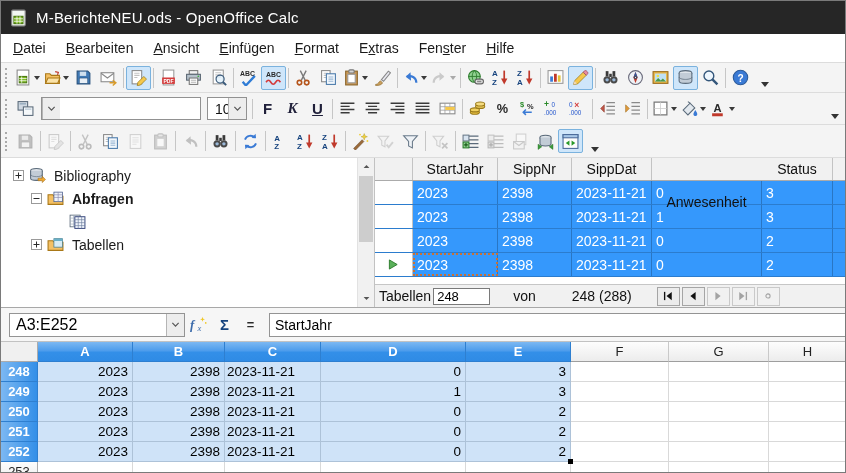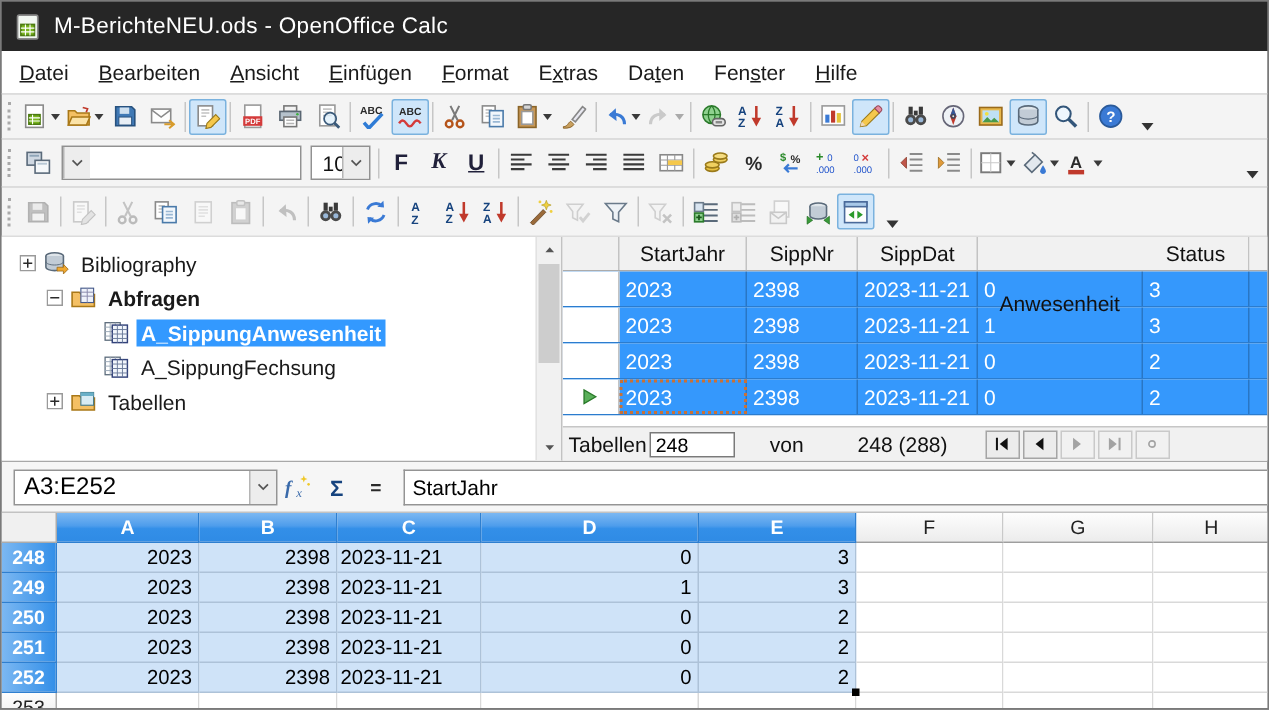--- a/index.html
+++ b/index.html
@@ -1,17 +1,17 @@
 <!DOCTYPE html>
 <html><head>
 <meta charset="utf-8">
 <style>
   *{box-sizing:border-box;margin:0;padding:0}
   html,body{background:#9a9a9a}
-  .window{width:846px;height:473px;position:relative;background:#737373;border:1px solid #7a7a7a;
+  .window{width:846px;height:473px;position:relative;background:#1d4ed8;border:1px solid #7a7a7a;
     font-family:"Liberation Sans","DejaVu Sans",sans-serif;overflow:hidden}
   
   .titlebar{height:33px;background:#262626;display:flex;align-items:center;padding-left:9px;gap:8px}
   .titlebar .t{color:#fff;font-size:15px;letter-spacing:.2px}
   
   .menubar{height:29px;background:#fff;border-bottom:1px solid #dcdcdc;display:flex;align-items:stretch;padding-left:2px;white-space:nowrap}
   .menu-item{display:flex;align-items:center;padding:0 10px;font-size:14px;color:#1a1a1a;cursor:default}
   .mn{text-decoration:underline}
   
   .tb{display:flex;align-items:center;background:#f4f4f4;border-bottom:1px solid #dcdcdc;flex-wrap:nowrap;overflow:hidden}
@@ -128,25 +128,20 @@
         <span></span>
         <span class="mn">F</span>
         <span>ormat</span>
       </div>
       <div class="menu-item">
         <span>E</span>
         <span class="mn">x</span>
         <span>tras</span>
       </div>
       <div class="menu-item">
-        <span>Da</span>
-        <span class="mn">t</span>
-        <span>en</span>
-      </div>
-      <div class="menu-item">
         <span>Fen</span>
         <span class="mn">s</span>
         <span>ter</span>
       </div>
       <div class="menu-item">
         <span></span>
         <span class="mn">H</span>
         <span>ilfe</span>
       </div>
     </div>
@@ -832,33 +827,20 @@
           <div class="trow bold sel" style="padding-left: 52px;">
             <span class="texp none"></span>
             <span class="ticon">
               <svg width="17" height="17" viewBox="0 0 16 16">
                 <rect x="1" y="2" width="9.5" height="11" fill="#fff" stroke="#5a6a7a" stroke-width=".8"></rect>
                 <path d="M1 4.8h9.5M1 7.6h9.5M1 10.4h9.5M4.2 2v11M7.4 2v11" stroke="#9aa8b8" stroke-width=".6"></path>
                 <rect x="5.5" y="3.5" width="9.5" height="11" fill="#f2f6fc" stroke="#33437a" stroke-width=".9"></rect>
                 <path d="M5.5 6.3h9.5M5.5 9.1h9.5M5.5 11.9h9.5M8.7 3.5v11M11.9 3.5v11" stroke="#6a7a9a" stroke-width=".6"></path>
               </svg>
             </span>
-            <span class="tlabel" style="background: rgb(51, 153, 255);">A_SippungAnwesenheit</span>
-          </div>
-          <div class="trow" style="padding-left: 52px;">
-            <span class="texp none"></span>
-            <span class="ticon">
-              <svg width="17" height="17" viewBox="0 0 16 16">
-                <rect x="1" y="2" width="9.5" height="11" fill="#fff" stroke="#5a6a7a" stroke-width=".8"></rect>
-                <path d="M1 4.8h9.5M1 7.6h9.5M1 10.4h9.5M4.2 2v11M7.4 2v11" stroke="#9aa8b8" stroke-width=".6"></path>
-                <rect x="5.5" y="3.5" width="9.5" height="11" fill="#f2f6fc" stroke="#33437a" stroke-width=".9"></rect>
-                <path d="M5.5 6.3h9.5M5.5 9.1h9.5M5.5 11.9h9.5M8.7 3.5v11M11.9 3.5v11" stroke="#6a7a9a" stroke-width=".6"></path>
-              </svg>
-            </span>
-            <span class="tlabel">A_SippungFechsung</span>
           </div>
           <div class="trow" style="padding-left: 30px;">
             <span class="texp">
               <svg width="11" height="11" viewBox="0 0 11 11">
                 <rect x=".5" y=".5" width="10" height="10" fill="#fff" stroke="#9a9a9a"></rect>
                 <path d="M2.5 5.5h6M5.5 2.5v6" stroke="#2a2a2a"></path>
               </svg>
             </span>
             <span class="ticon">
               <svg width="17" height="17" viewBox="0 0 16 16">

